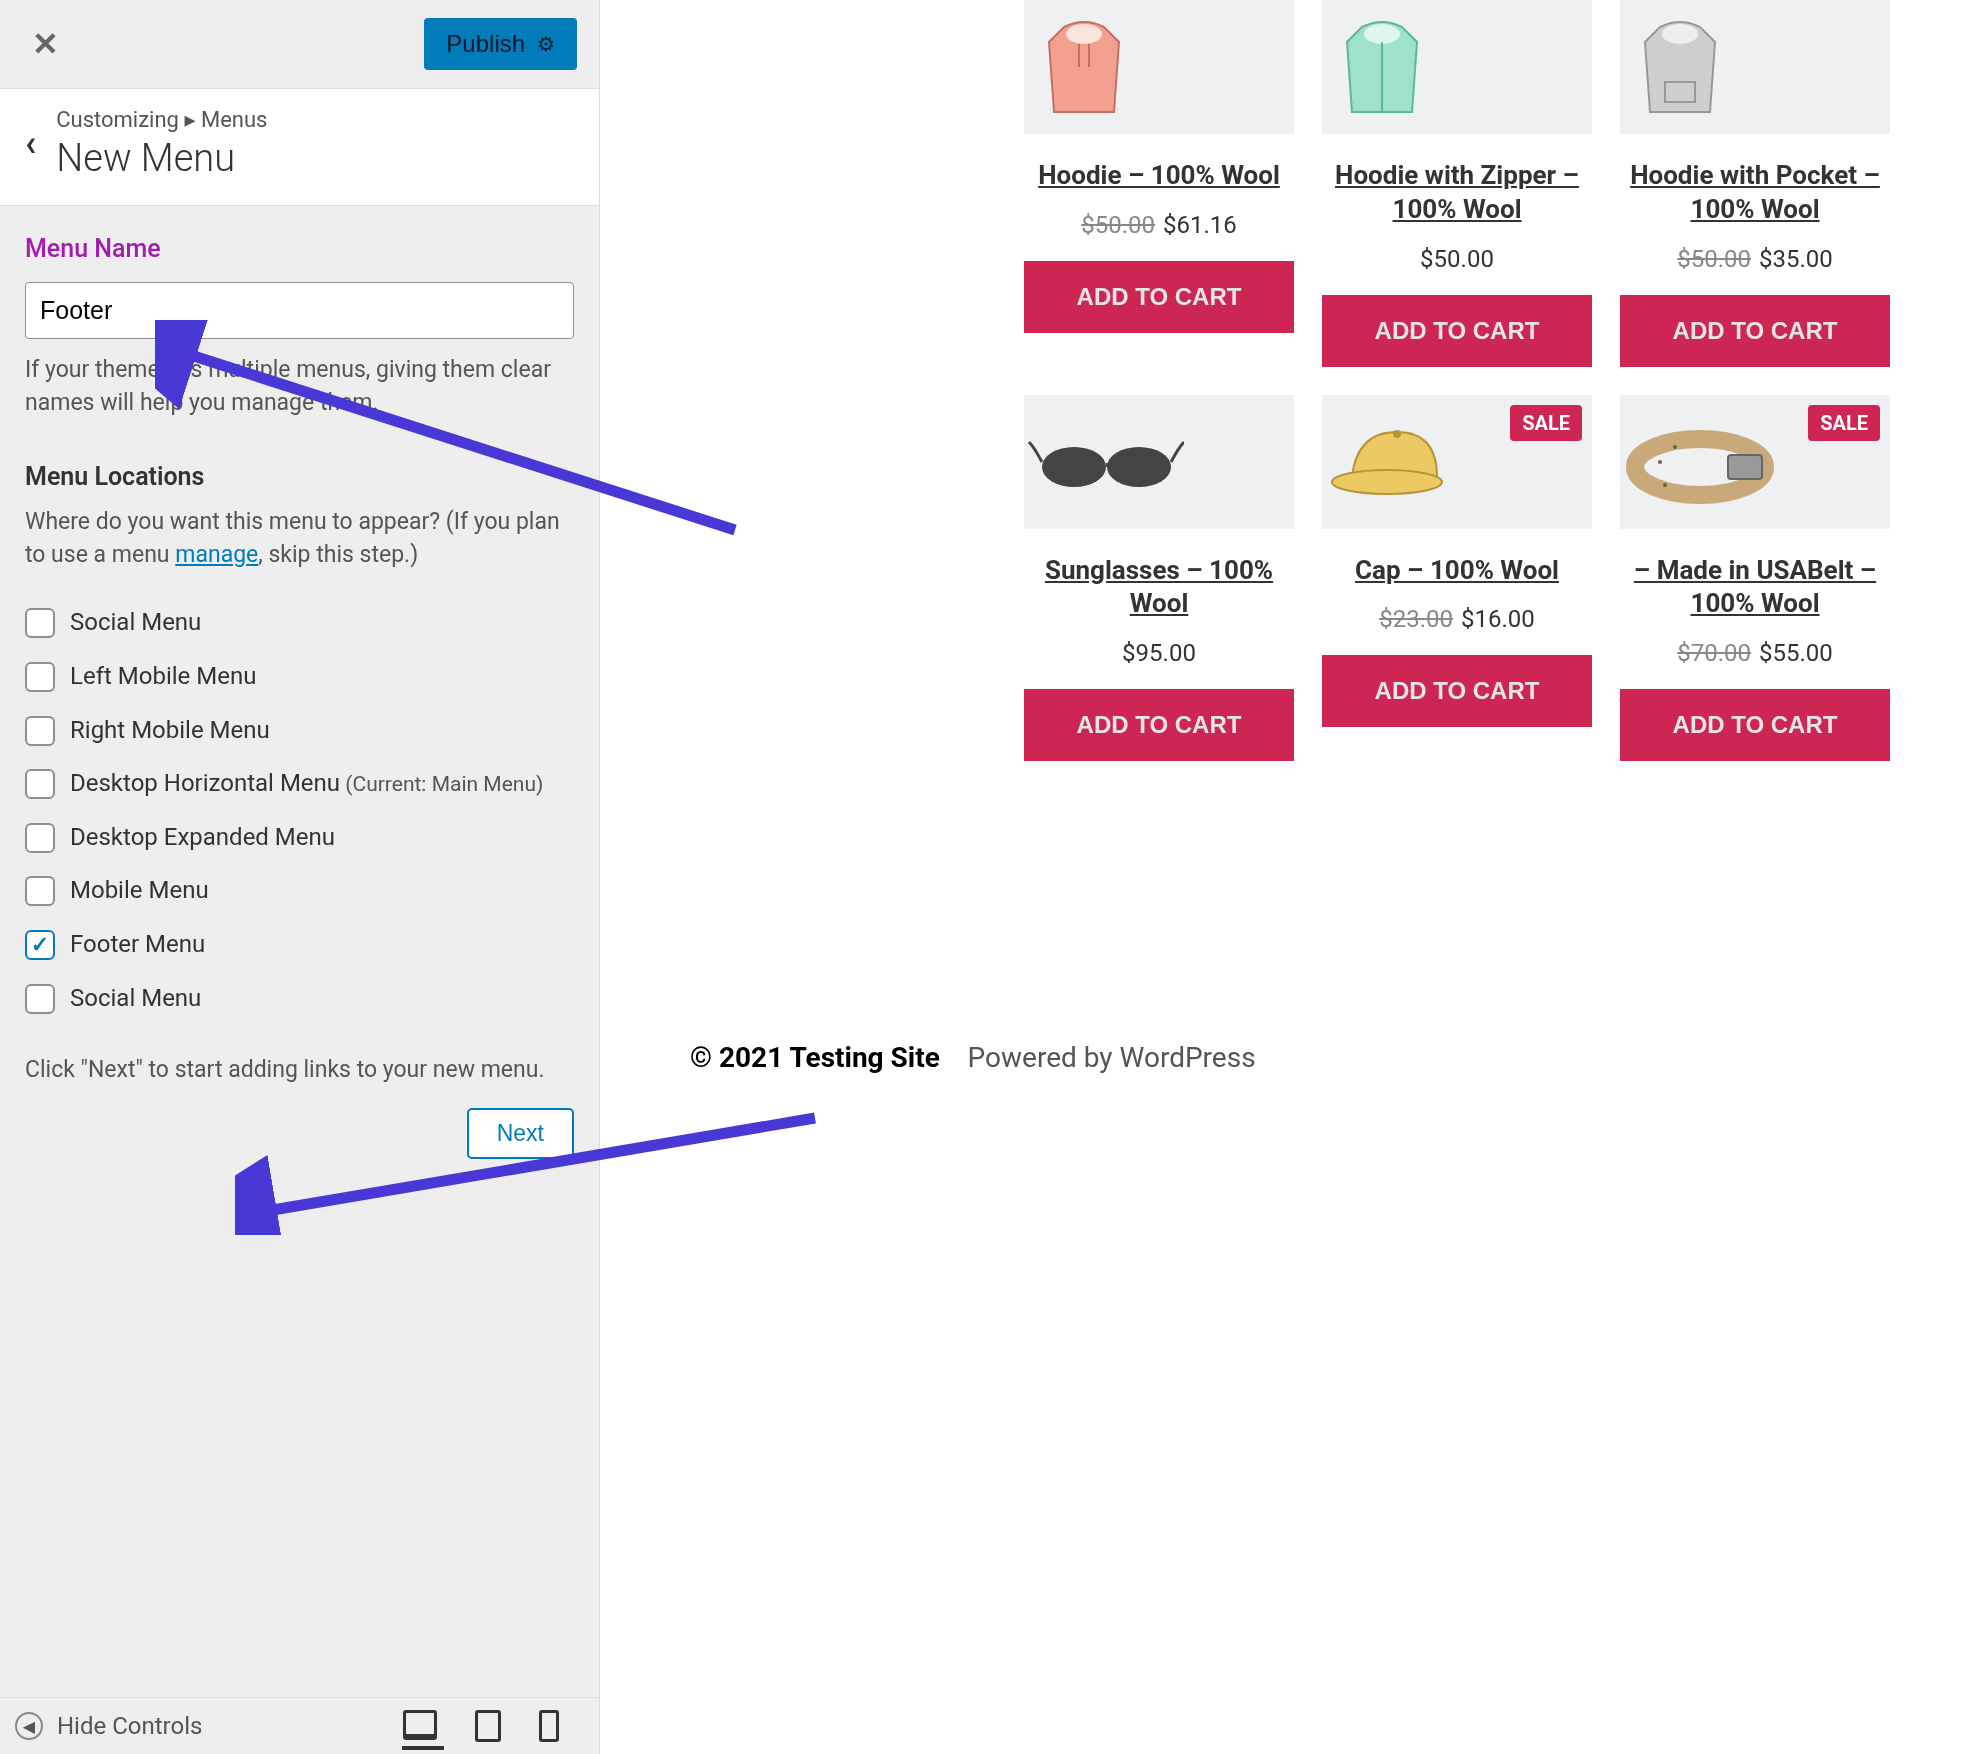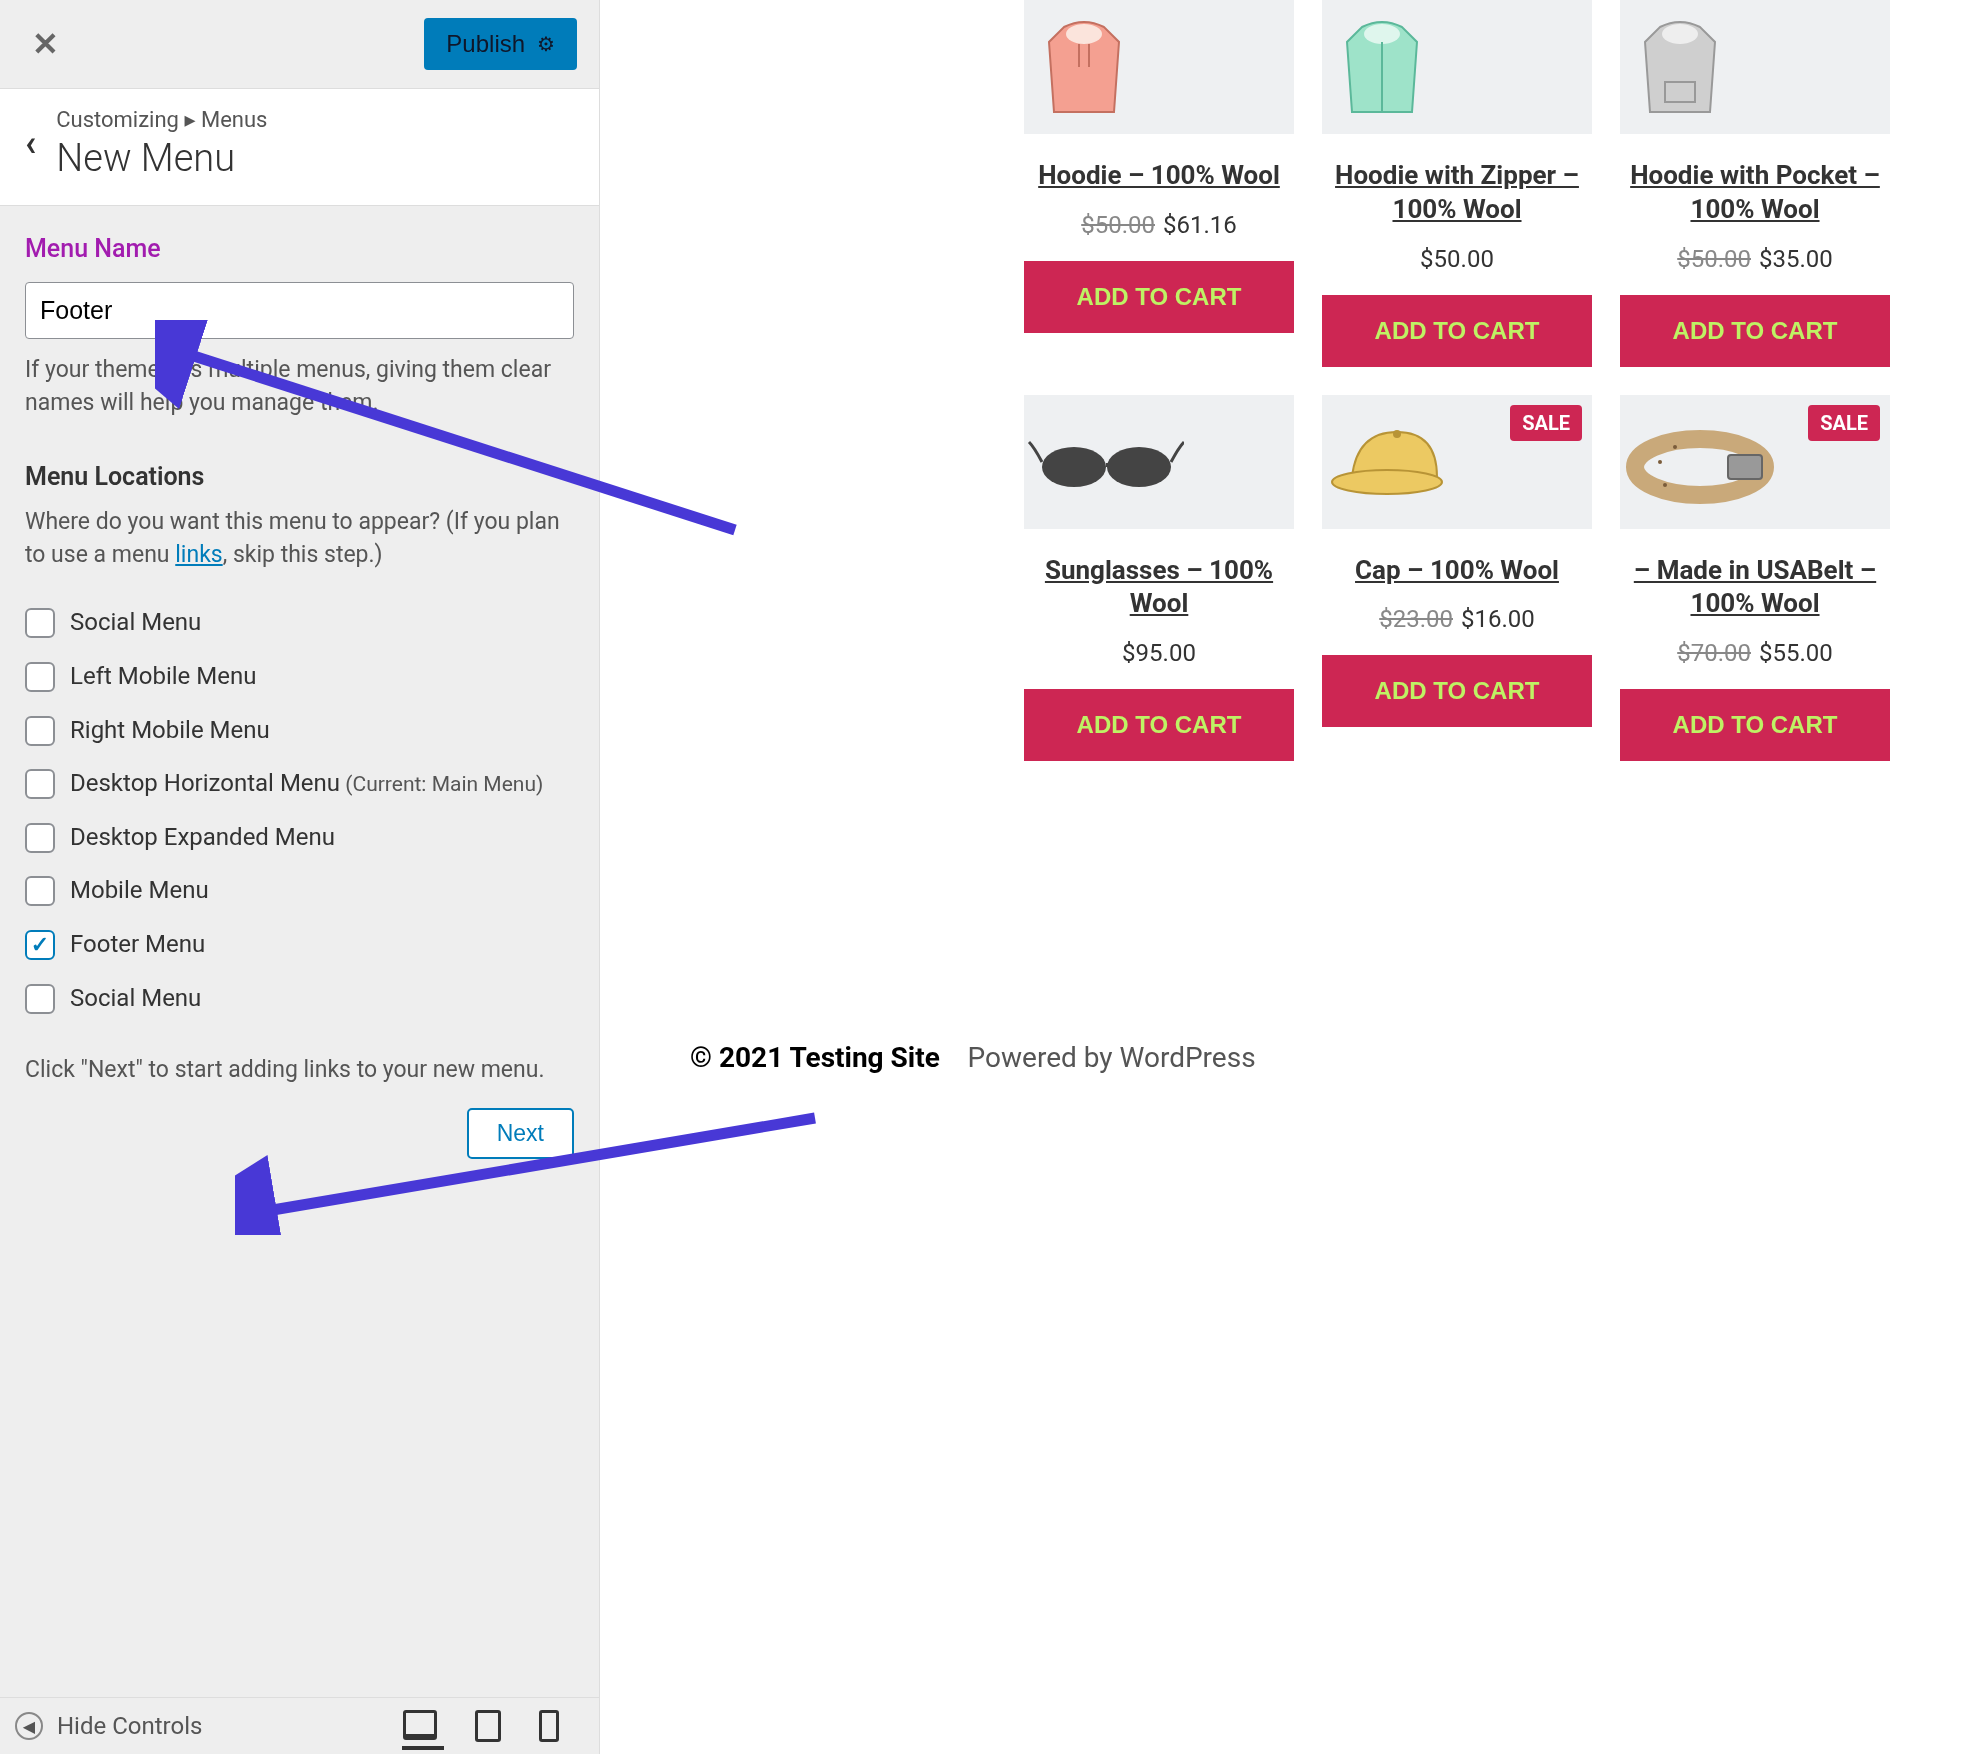--- a/index.html
+++ b/index.html
@@ -39,21 +39,21 @@
 .device-icon.tablet { width: 26px; height: 32px; }
 .device-icon.mobile { width: 20px; height: 32px; }
 .preview { flex: 1; background: #fff; padding: 0 90px; position: relative; }
 .products { display: grid; grid-template-columns: repeat(3, 270px); gap: 28px 28px; justify-content: end; }
 .product { text-align: center; }
 .prod-img { width: 100%; height: 134px; background: #eef0f2; display: flex; align-items: center; position: relative; }
 .sale-badge { position: absolute; top: 10px; right: 10px; background: #cd2653; color: #fff; font-size: 20px; font-weight: bold; padding: 6px 12px; border-radius: 4px; }
 .prod-title { font-size: 26px; font-weight: 700; text-decoration: underline; margin-top: 25px; line-height: 1.3; display: inline-block; }
 .price { margin-top: 18px; font-size: 24px; }
 .old-price { text-decoration: line-through; color: #888; margin-right: 8px; }
-.add-cart { margin-top: 22px; background: #cd2653; color: #bef264; border: none; padding: 22px 14px; font-size: 24px; font-weight: bold; width: 100%; cursor: pointer; }
+.add-cart { margin-top: 22px; background: #cd2653; color: #e5e5e5; border: none; padding: 22px 14px; font-size: 24px; font-weight: bold; width: 100%; cursor: pointer; }
 .footer-text { margin-top: 280px; font-size: 28px; color: #555; }
 .footer-text b { color: #000; }
 .arrow { position: absolute; pointer-events: none; }
 svg.illus { display: block; }
 </style>
 </head>
 <body>
 
 <div class="container">
   <div class="sidebar">
@@ -73,21 +73,21 @@
       </div>
     </div>
 
     <div class="panel">
       <div class="label">Menu Name</div>
       <input class="text-input" type="text" value="Footer" style="">
       <div class="help-text">If your theme has multiple menus, giving them clear names will help you manage them.</div>
 
       <div class="section-heading">Menu Locations</div>
       <div class="help-text">
-        <span>Where do you want this menu to appear? (If you plan to use a menu </span><a class="link">links</a><span>, skip this step.)</span>
+        <span>Where do you want this menu to appear? (If you plan to use a menu </span><a class="link">manage</a><span>, skip this step.)</span>
       </div>
 
       <div class="locations" id="locations-list">
           <div class="loc-row">
             <div class="check"></div>
             <div class="loc-label">Social Menu</div>
           </div>
           <div class="loc-row">
             <div class="check"></div>
             <div class="loc-label">Left Mobile Menu</div>

